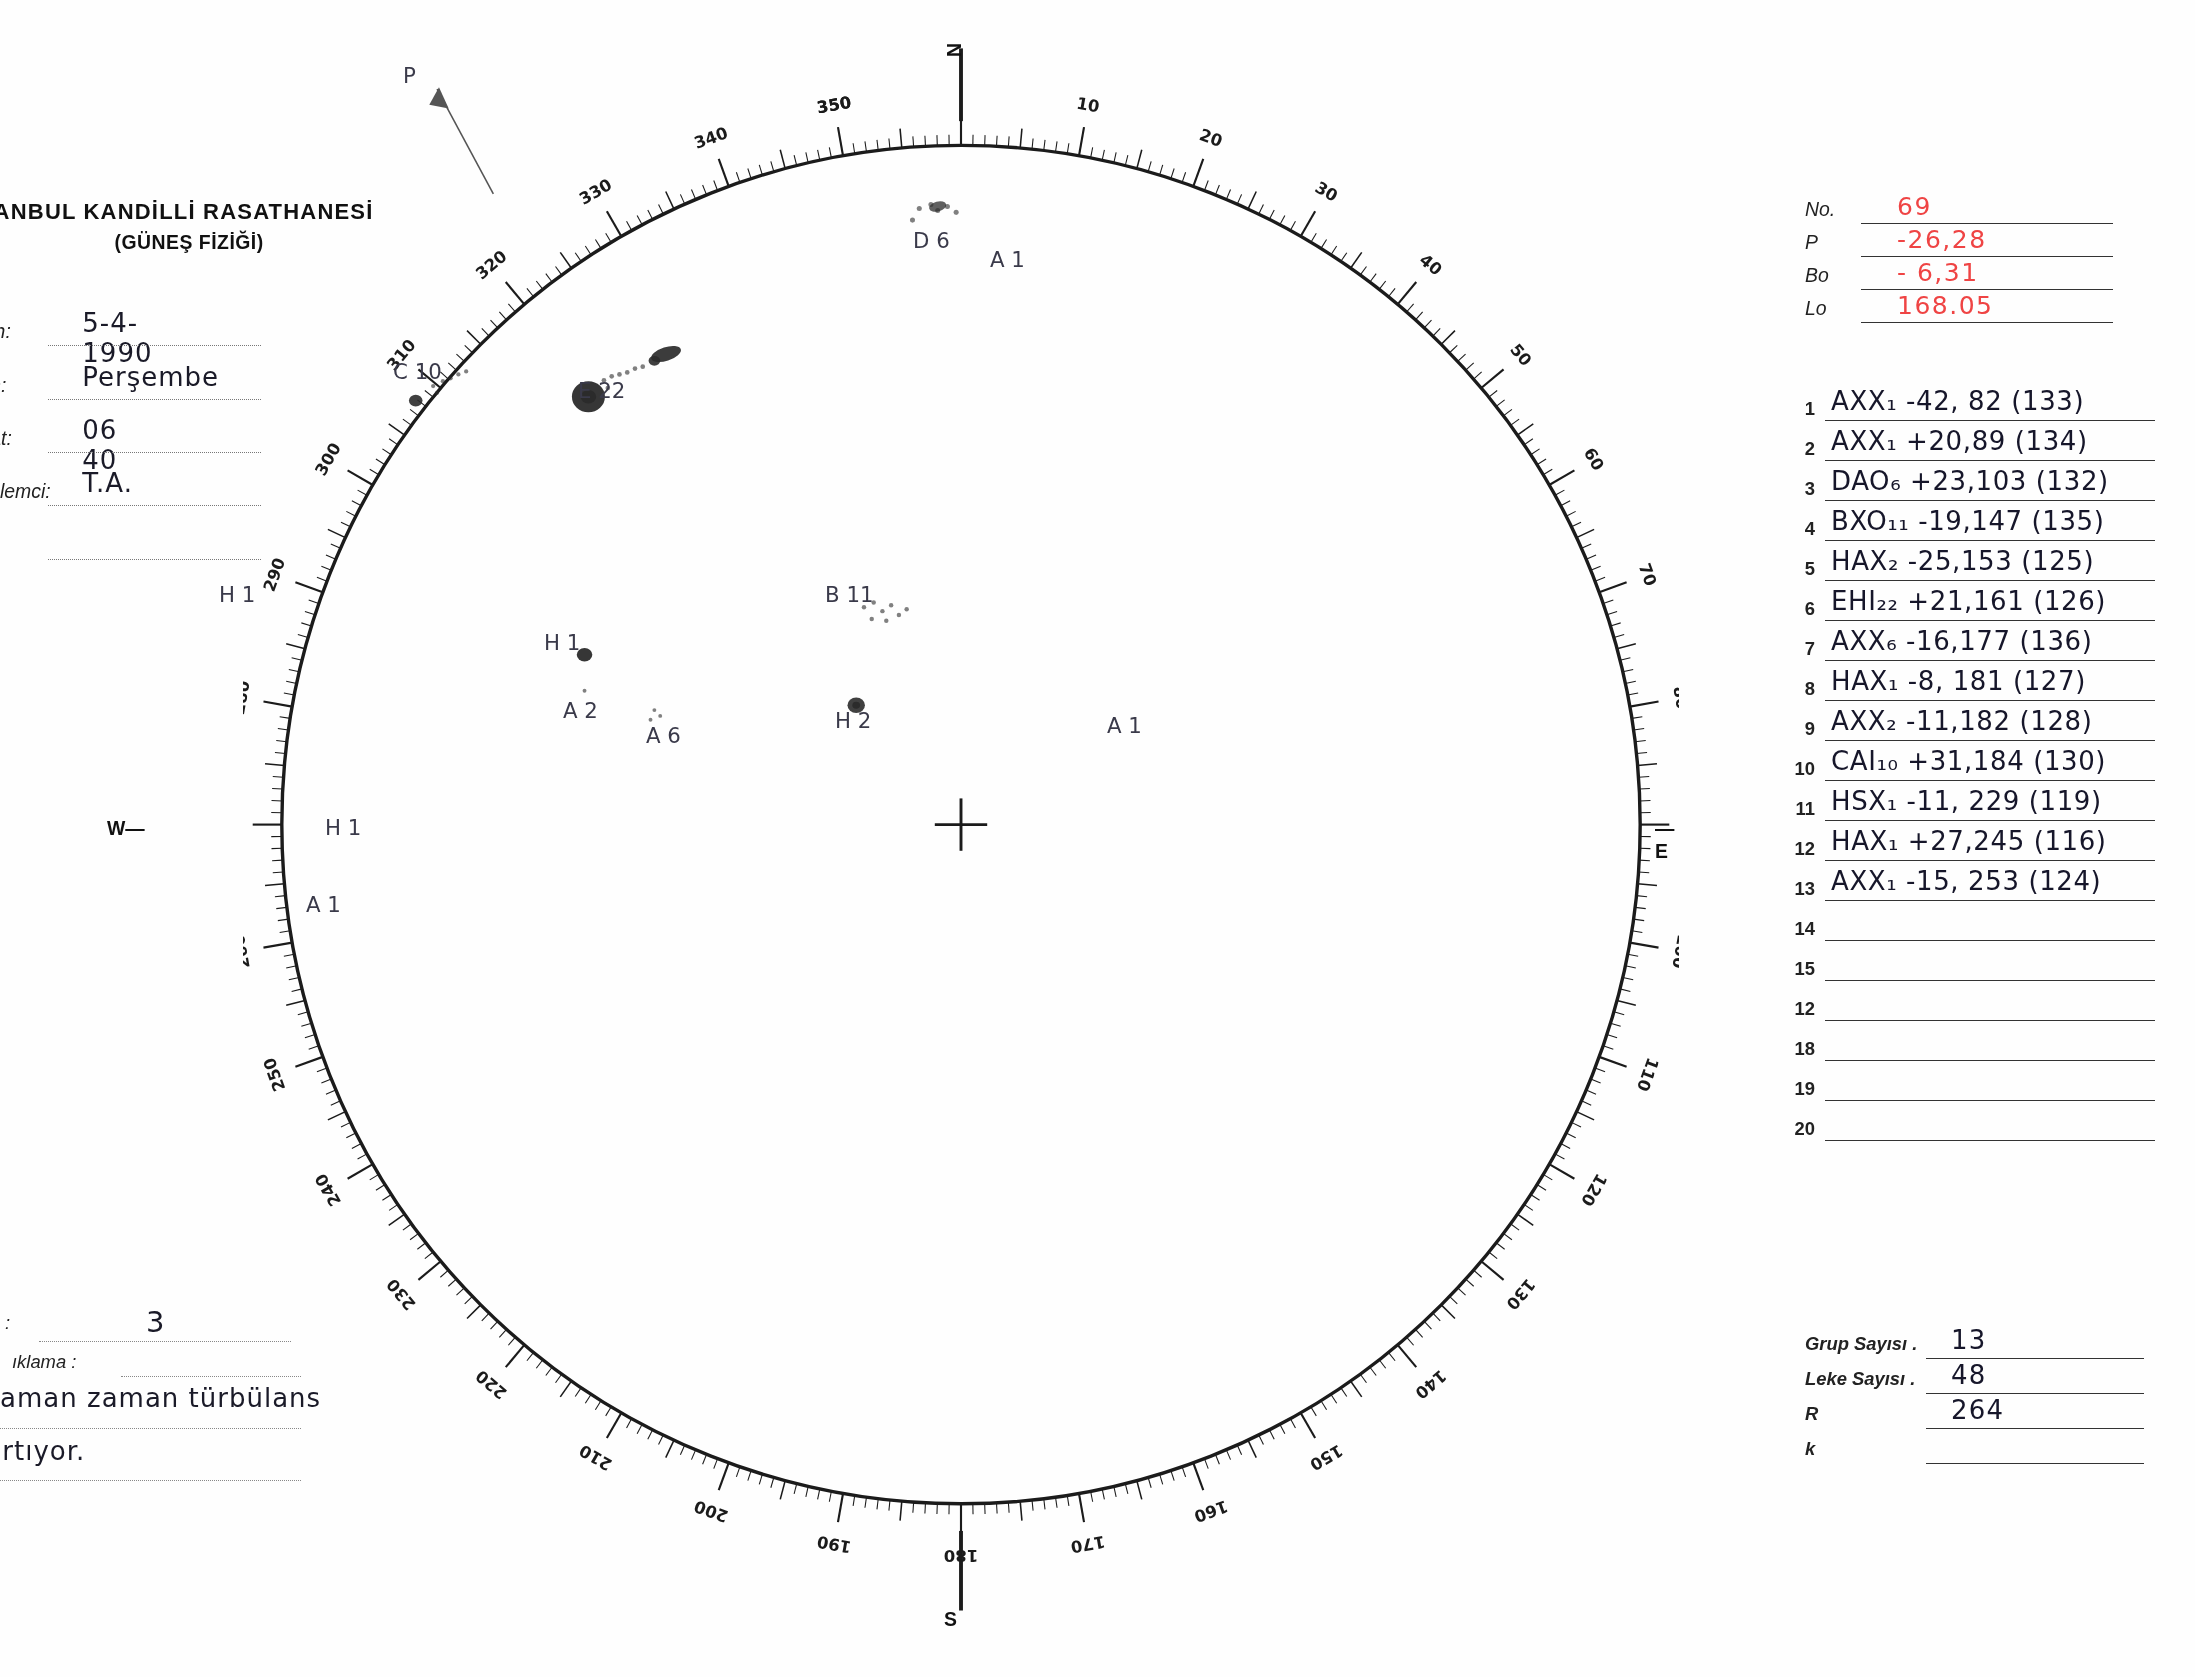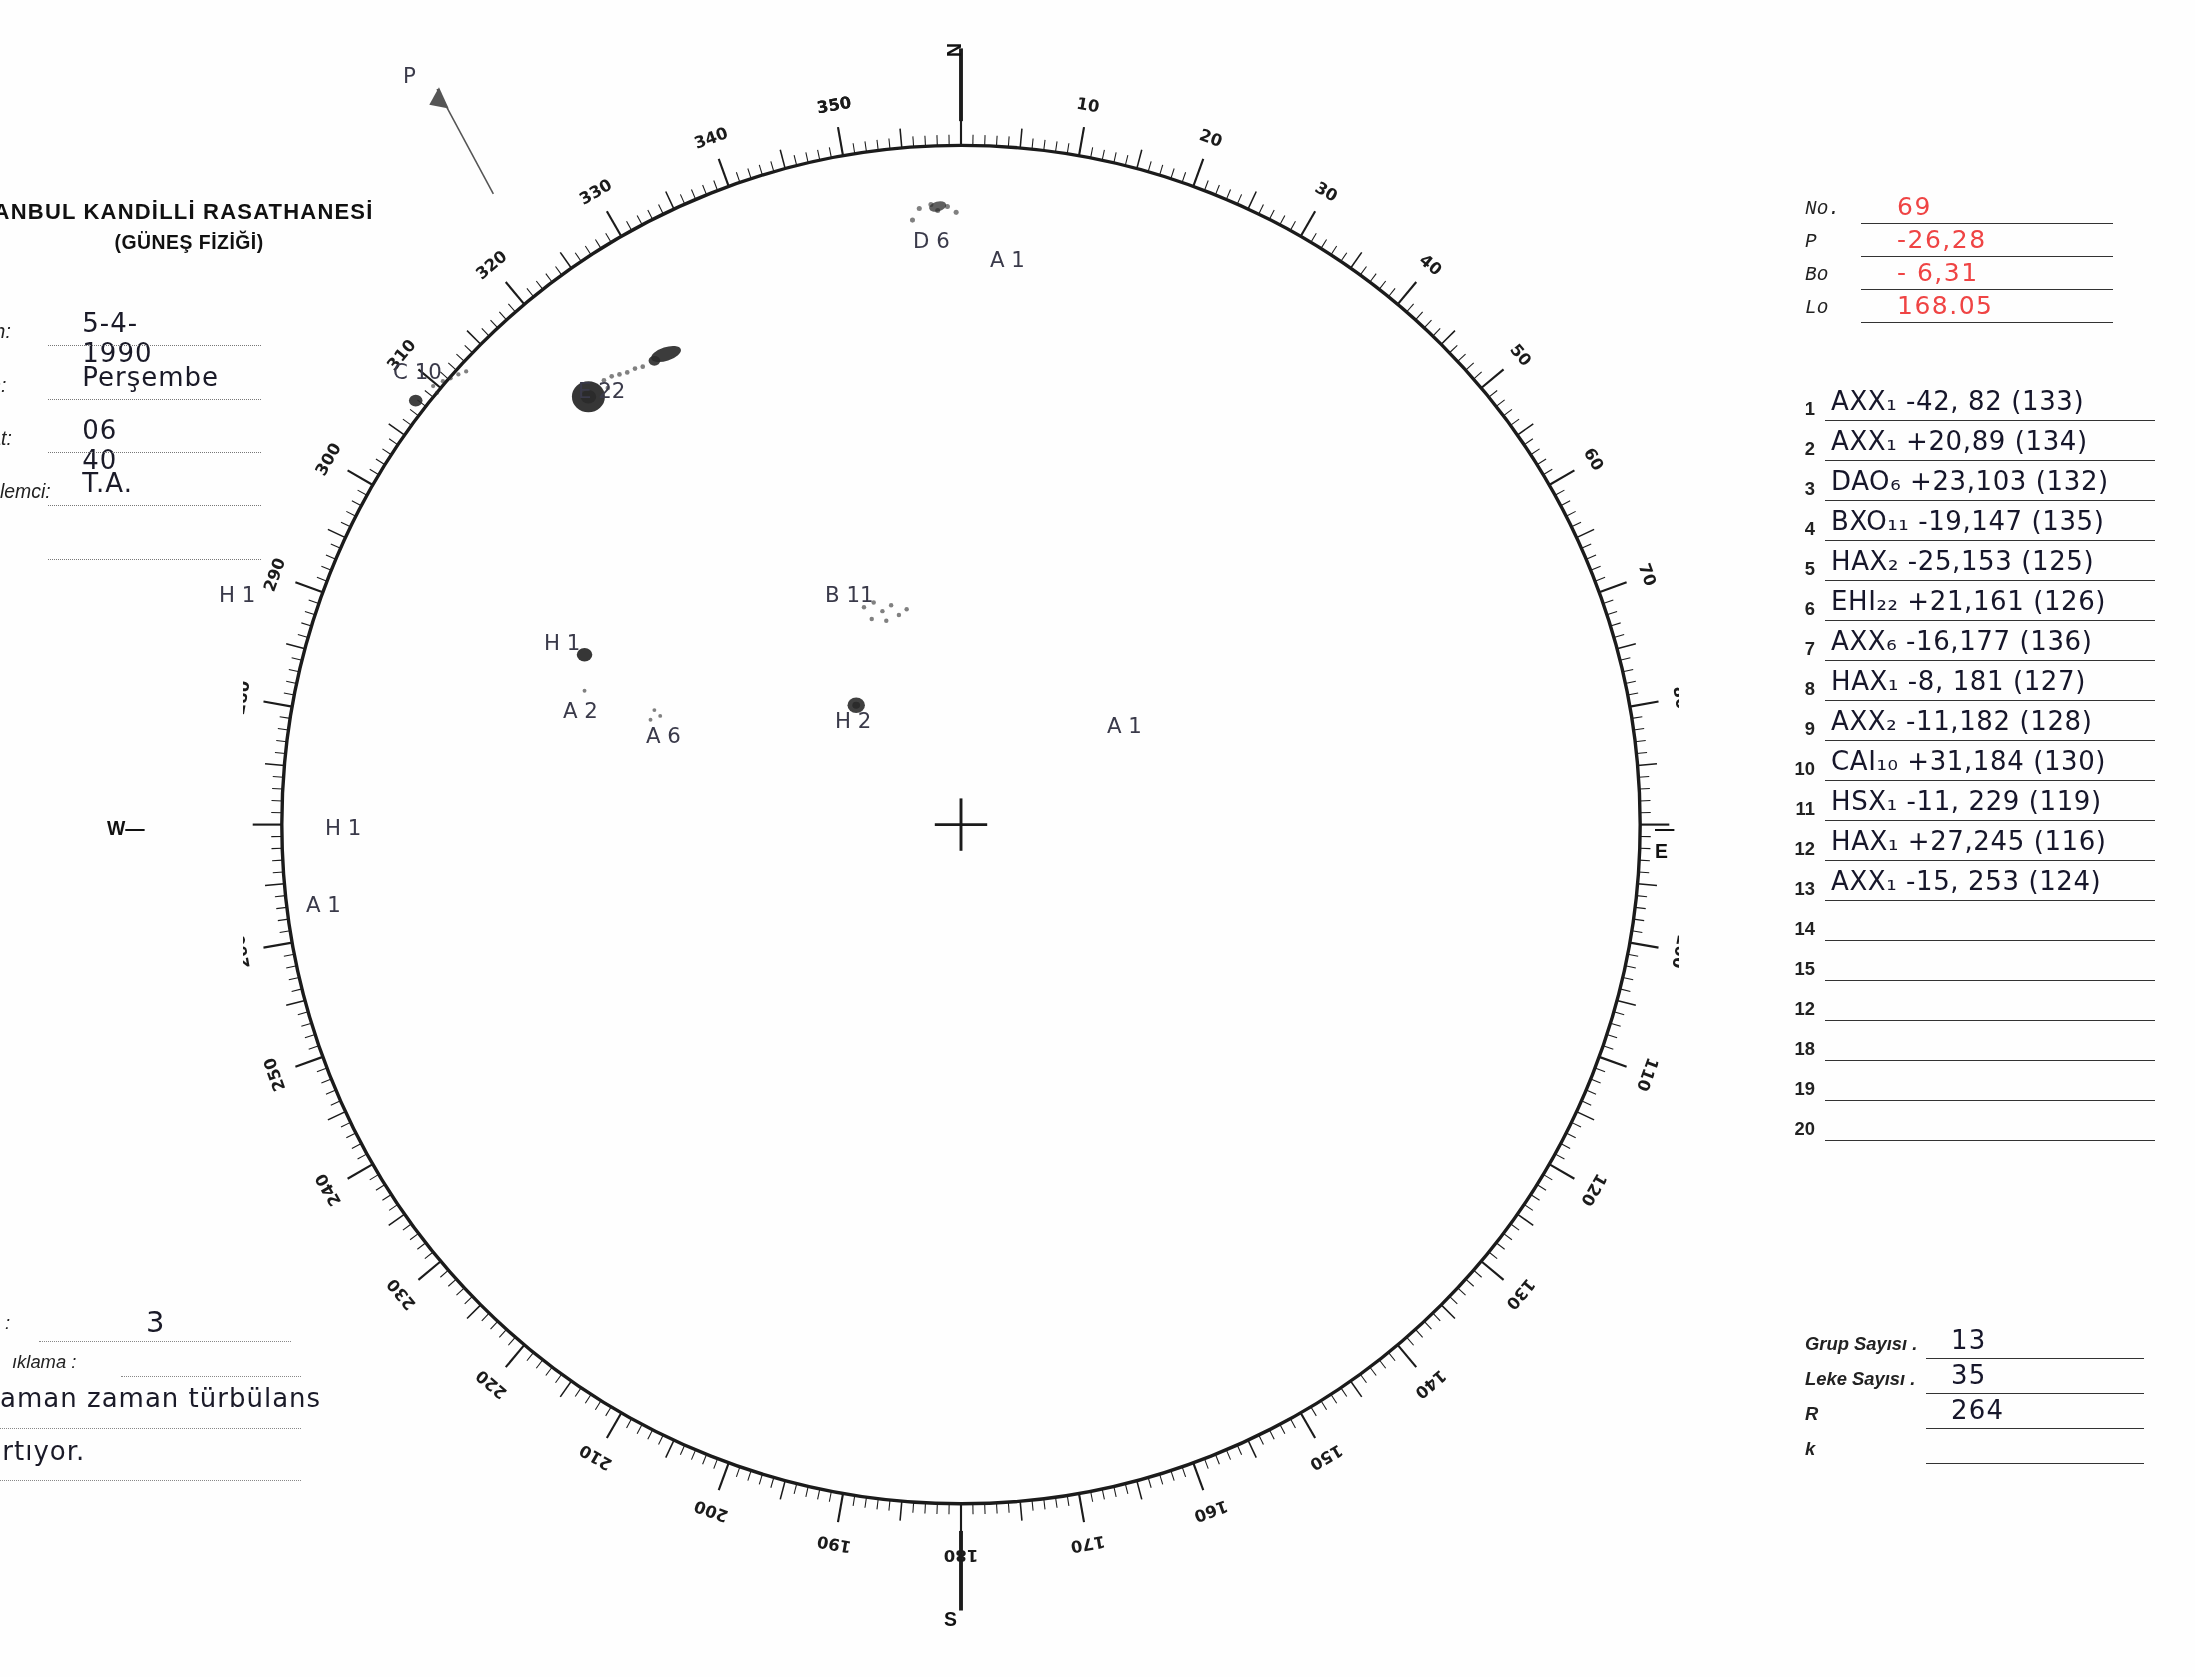--- a/index.html
+++ b/index.html
@@ -37,21 +37,21 @@
   .note-rule{position:absolute;border-bottom:1px dotted #888;}
   .note-lbl{position:absolute;font-size:18.4px;font-style:italic;color:#222;}
   .note-text{
     position:absolute;font-size:26px;color:#1a1a28;
     font-family:"DejaVu Sans", sans-serif;letter-spacing:1px;
   }
   
   .rp{position:absolute;left:1805px;top:194px;width:369px;}
   .rp-row{position:relative;height:33px;}
   .rp-lbl{
-    position:absolute;left:0;top:3.9px;width:50px;font-size:19.4px;font-style:italic;color:#222;font-family:Liberation Mono, monospace;
+    position:absolute;left:0;top:3.9px;width:50px;font-size:19.4px;font-style:italic;color:#222;
   }
   .rp-val{
     position:absolute;left:92px;top:-1.9px;font-size:25px;color:#ef4444;
     font-family:"DejaVu Sans", sans-serif;letter-spacing:1.5px;
   }
   .rp-underline{position:absolute;left:56px;top:29px;width:252px;border-bottom:1.6px solid #333;}
 
   .entries{position:absolute;left:1790px;top:388px;width:388px;}
   .entry{position:relative;height:40px;}
   .entry .idx{
@@ -256,21 +256,21 @@
   </div>
 
   <div class="summary">
     <div class="srow">
       <span class="slbl">Grup Sayısı .</span>
       <span class="sval">13</span>
       <span class="sul"></span>
     </div>
     <div class="srow">
       <span class="slbl">Leke Sayısı .</span>
-      <span class="sval">35</span>
+      <span class="sval">48</span>
       <span class="sul"></span>
     </div>
     <div class="srow">
       <span class="slbl">R</span>
       <span class="sval">264</span>
       <span class="sul"></span>
     </div>
     <div class="srow">
       <span class="slbl">k</span>
       <span class="sval"></span>

